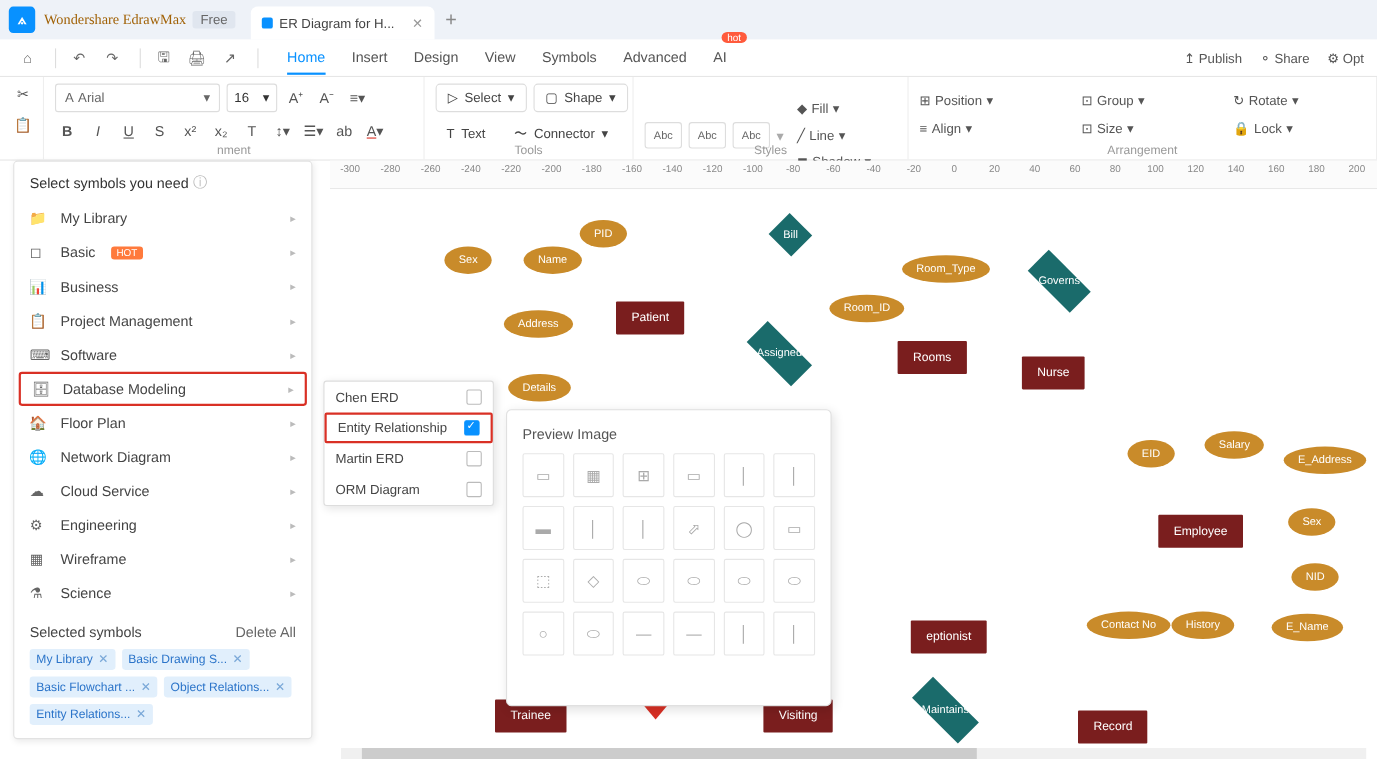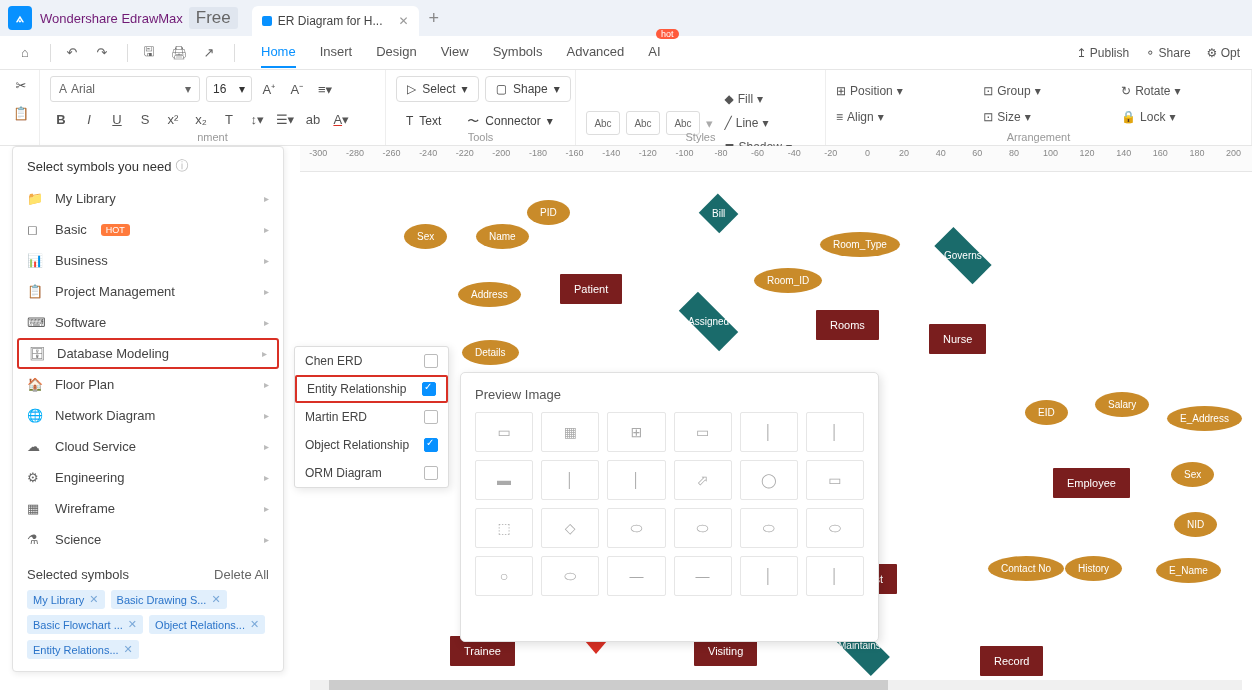--- a/index.html
+++ b/index.html
@@ -1,20 +1,20 @@
 <!DOCTYPE html>
 <html><head>
 <meta charset="utf-8">
 <style>
 *{box-sizing:border-box;margin:0;padding:0;font-family:-apple-system,BlinkMacSystemFont,'Segoe UI',Arial,sans-serif;}
 body{width:1252px;height:690px;overflow:hidden;background:#fff;font-size:13px;color:#333;}
 .titlebar{height:36px;background:#eef2f8;display:flex;align-items:center;padding:0 8px;}
 .logo{width:24px;height:24px;background:#0891ff;border-radius:4px;display:flex;align-items:center;justify-content:center;color:#fff;font-weight:bold;margin-right:8px;}
-.app-name{font-weight:500;color:#701a75;margin-right:6px;}
-.free-badge{background:#e0e6ef;color:#666;padding:1px 7px;border-radius:3px;font-size:17px;margin-right:14px;}
+.app-name{font-weight:500;color:#a16207;margin-right:6px;font-family:Liberation Serif, serif;}
+.free-badge{background:#e0e6ef;color:#666;padding:1px 7px;border-radius:3px;font-size:12px;margin-right:14px;}
 .tab{background:#fff;height:30px;display:flex;align-items:center;padding:0 10px;border-radius:6px 6px 0 0;margin-top:6px;font-size:12px;color:#444;}
 .tab .dot{width:10px;height:10px;background:#0891ff;border-radius:2px;margin-right:6px;}
 .tab .close{margin-left:16px;color:#999;}
 .add-tab{margin-left:10px;color:#888;font-size:18px;}
 .title-right{margin-left:auto;display:flex;align-items:center;gap:8px;}
 .promo{background:#6b2a8e;color:#fff;padding:3px 9px;border-radius:3px;font-size:10px;font-weight:bold;}
 .buy{background:#2a2a2a;color:#fff;padding:4px 10px;border-radius:4px;font-size:11px;display:flex;align-items:center;gap:4px;}
 .avatar{width:26px;height:26px;background:#4a8ee8;border-radius:50%;color:#fff;display:flex;align-items:center;justify-content:center;font-size:12px;font-weight:bold;}
 .menubar{height:34px;background:#fff;border-bottom:1px solid #e6e6e6;display:flex;align-items:center;padding:0 12px;}
 .mb-icon{width:26px;height:26px;display:flex;align-items:center;justify-content:center;color:#666;margin-right:4px;}
@@ -47,21 +47,21 @@
 .selsym{padding:12px 14px 0;display:flex;justify-content:space-between;color:#444;font-size:13px;}
 .tags{padding:8px 14px 0;display:flex;flex-wrap:wrap;gap:6px;}
 .tag{background:#e1effc;color:#2b74c9;padding:3px 6px;border-radius:3px;font-size:11px;display:flex;align-items:center;gap:5px;}
 .tag .x{color:#7aa8d8;}
 .submenu{position:absolute;top:200px;left:294px;width:155px;background:#fff;border:1px solid #ddd;border-radius:3px;box-shadow:2px 2px 8px rgba(0,0,0,0.1);z-index:6;}
 .sm-item{height:28px;display:flex;align-items:center;justify-content:space-between;padding:0 10px;font-size:12px;color:#444;}
 .sm-item.hl{border:2px solid #d93025;border-radius:2px;}
 .cb{width:14px;height:14px;border:1px solid #bbb;border-radius:2px;}
 .cb.on{background:#0891ff;border-color:#0891ff;position:relative;}
 .cb.on:after{content:'✓';color:#fff;font-size:10px;position:absolute;top:-2px;left:1px;}
-.preview{position:absolute;top:226px;left:460px;width:419px;height:270px;background:#fff;border:1px solid #e0e0e0;border-radius:5px;box-shadow:2px 3px 10px rgba(0,0,0,0.12);padding:14px;z-index:7;}
+.preview{position:absolute;top:226px;left:460px;width:296px;height:270px;background:#fff;border:1px solid #e0e0e0;border-radius:5px;box-shadow:2px 3px 10px rgba(0,0,0,0.12);padding:14px;z-index:7;}
 .pv-title{font-size:13px;color:#555;margin-bottom:10px;}
 .pv-grid{display:grid;grid-template-columns:repeat(6,1fr);gap:8px;}
 .pv-cell{height:40px;border:1px solid #e6e6e6;border-radius:2px;display:flex;align-items:center;justify-content:center;}
 .canvas{position:absolute;top:26px;left:300px;right:0;bottom:0;background:#fff;overflow:hidden;}
 .ruler{position:absolute;top:0;left:300px;right:0;height:26px;background:#fbfbfb;border-bottom:1px solid #e6e6e6;display:flex;font-size:9px;color:#888;}
 .rmark{width:48px;text-align:center;padding-top:2px;}
 .entity{position:absolute;background:#7a1e1e;color:#fff;font-size:11px;padding:9px 14px;border-radius:1px;}
 .attr{position:absolute;background:#c98b2a;color:#fff;font-size:10px;border-radius:50%;padding:7px 13px;text-align:center;}
 .rel{position:absolute;background:#1a6b6b;color:#fff;font-size:10px;transform:rotate(45deg);padding:8px;text-align:center;}
 .rel span{display:block;transform:rotate(-45deg);white-space:nowrap;}
@@ -360,24 +360,20 @@
       </div>
       <div class="sm-item hl">
         <span>Entity Relationship</span>
         <span class="cb on"></span>
       </div>
       <div class="sm-item">
         <span>Martin ERD</span>
         <span class="cb"></span>
       </div>
       <div class="sm-item">
-        <span>Object Relationship</span>
-        <span class="cb on"></span>
-      </div>
-      <div class="sm-item">
         <span>ORM Diagram</span>
         <span class="cb"></span>
       </div>
     </div>
 
   <div class="preview">
     <div class="pv-title">Preview Image</div>
     <div class="pv-grid" id="pvgrid">
         <div class="pv-cell" style="color: rgb(170, 170, 170); font-size: 14px;">▭</div>
         <div class="pv-cell" style="color: rgb(170, 170, 170); font-size: 14px;">▦</div>

